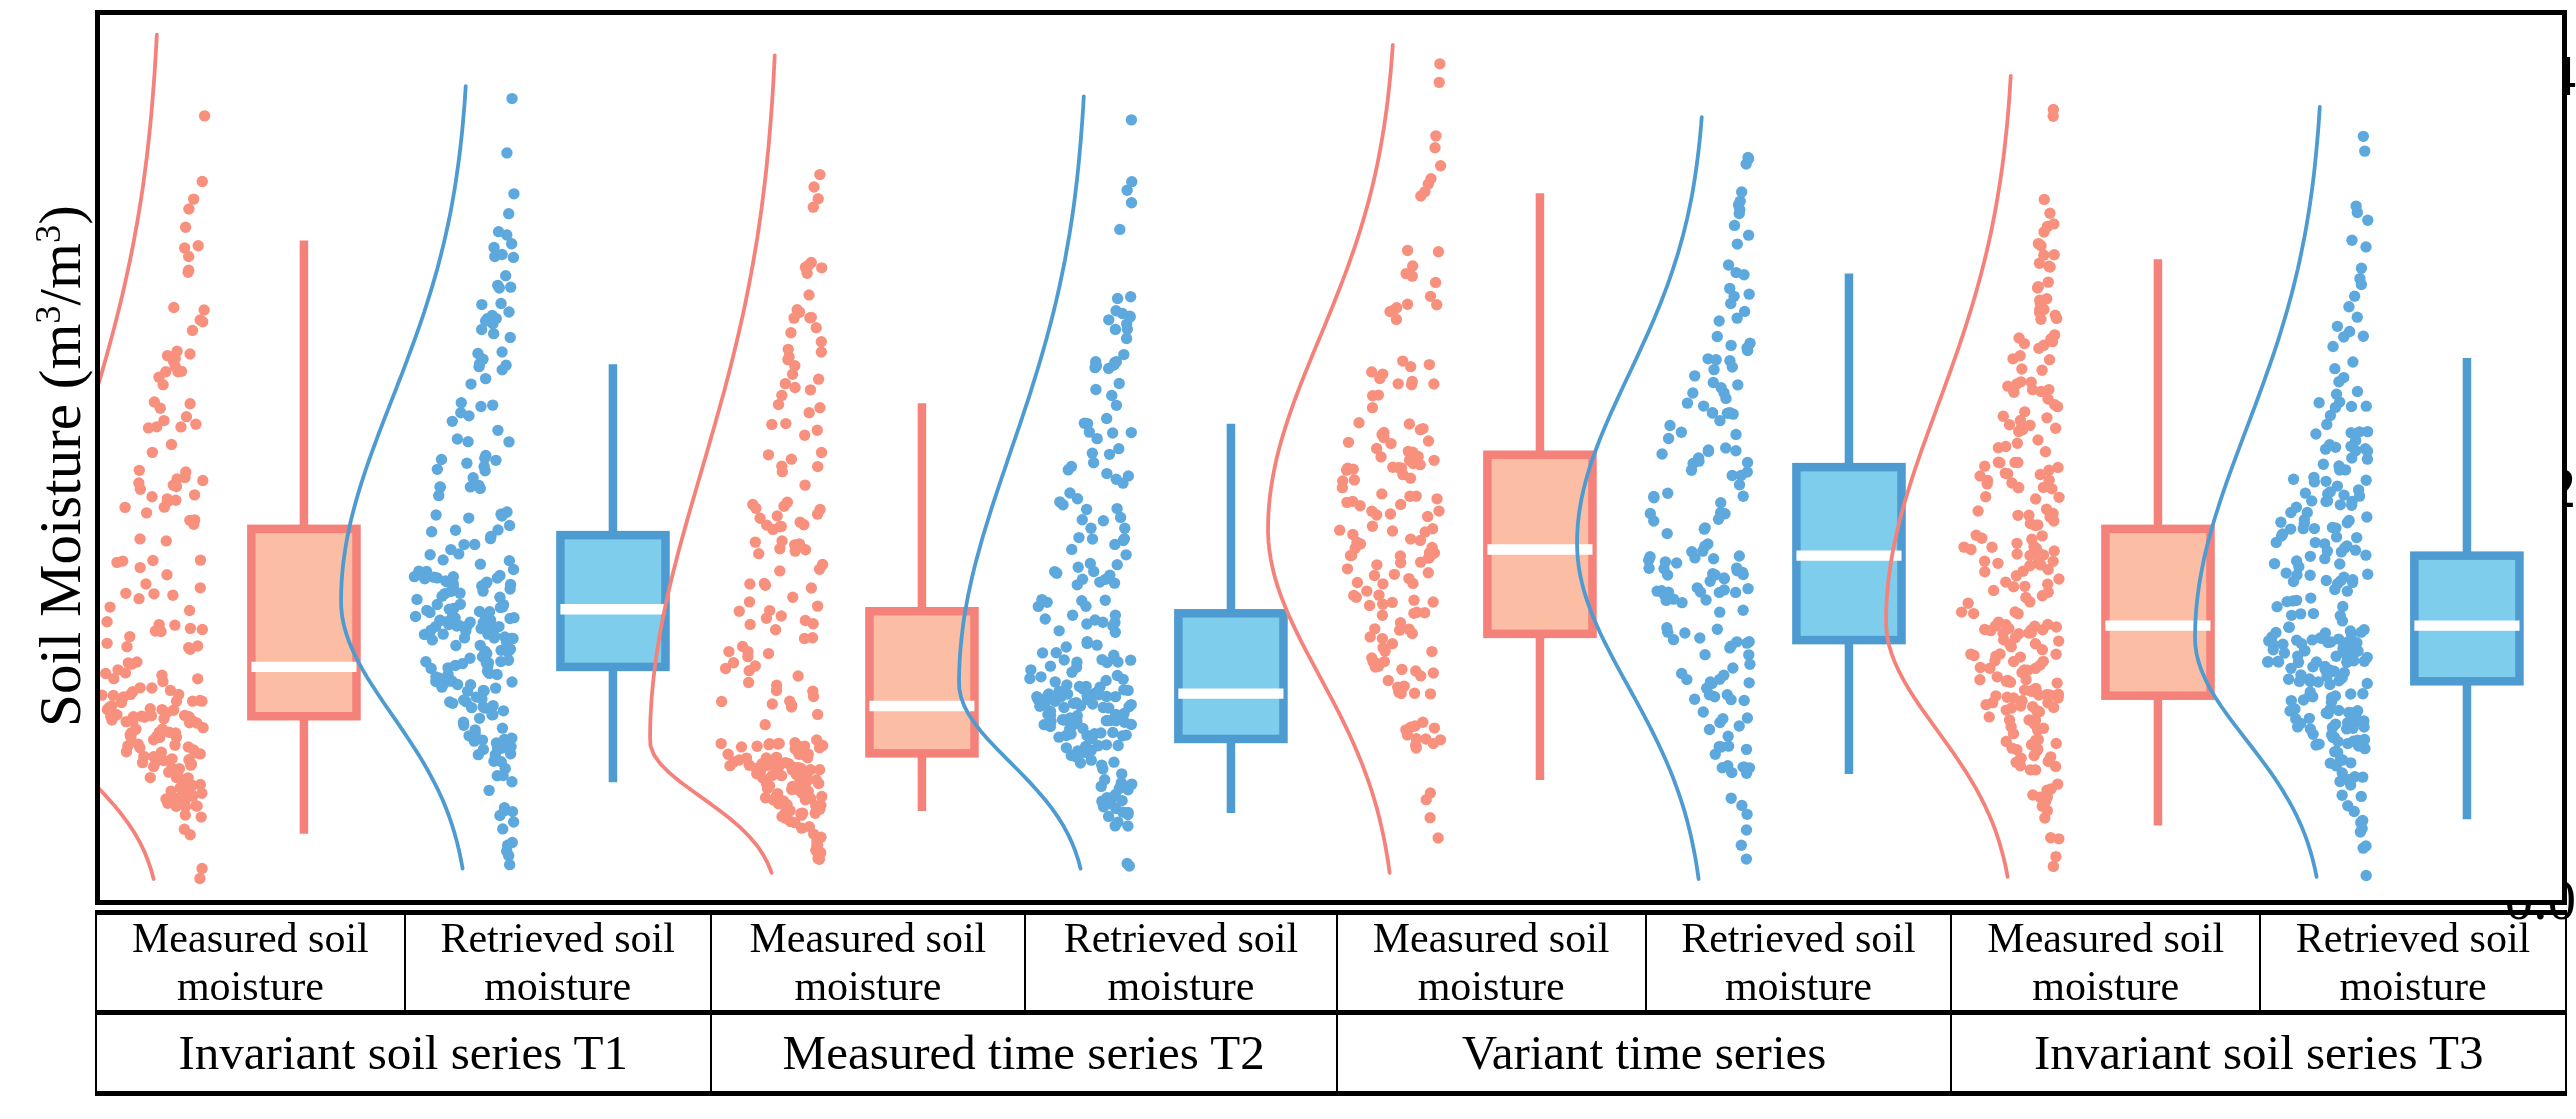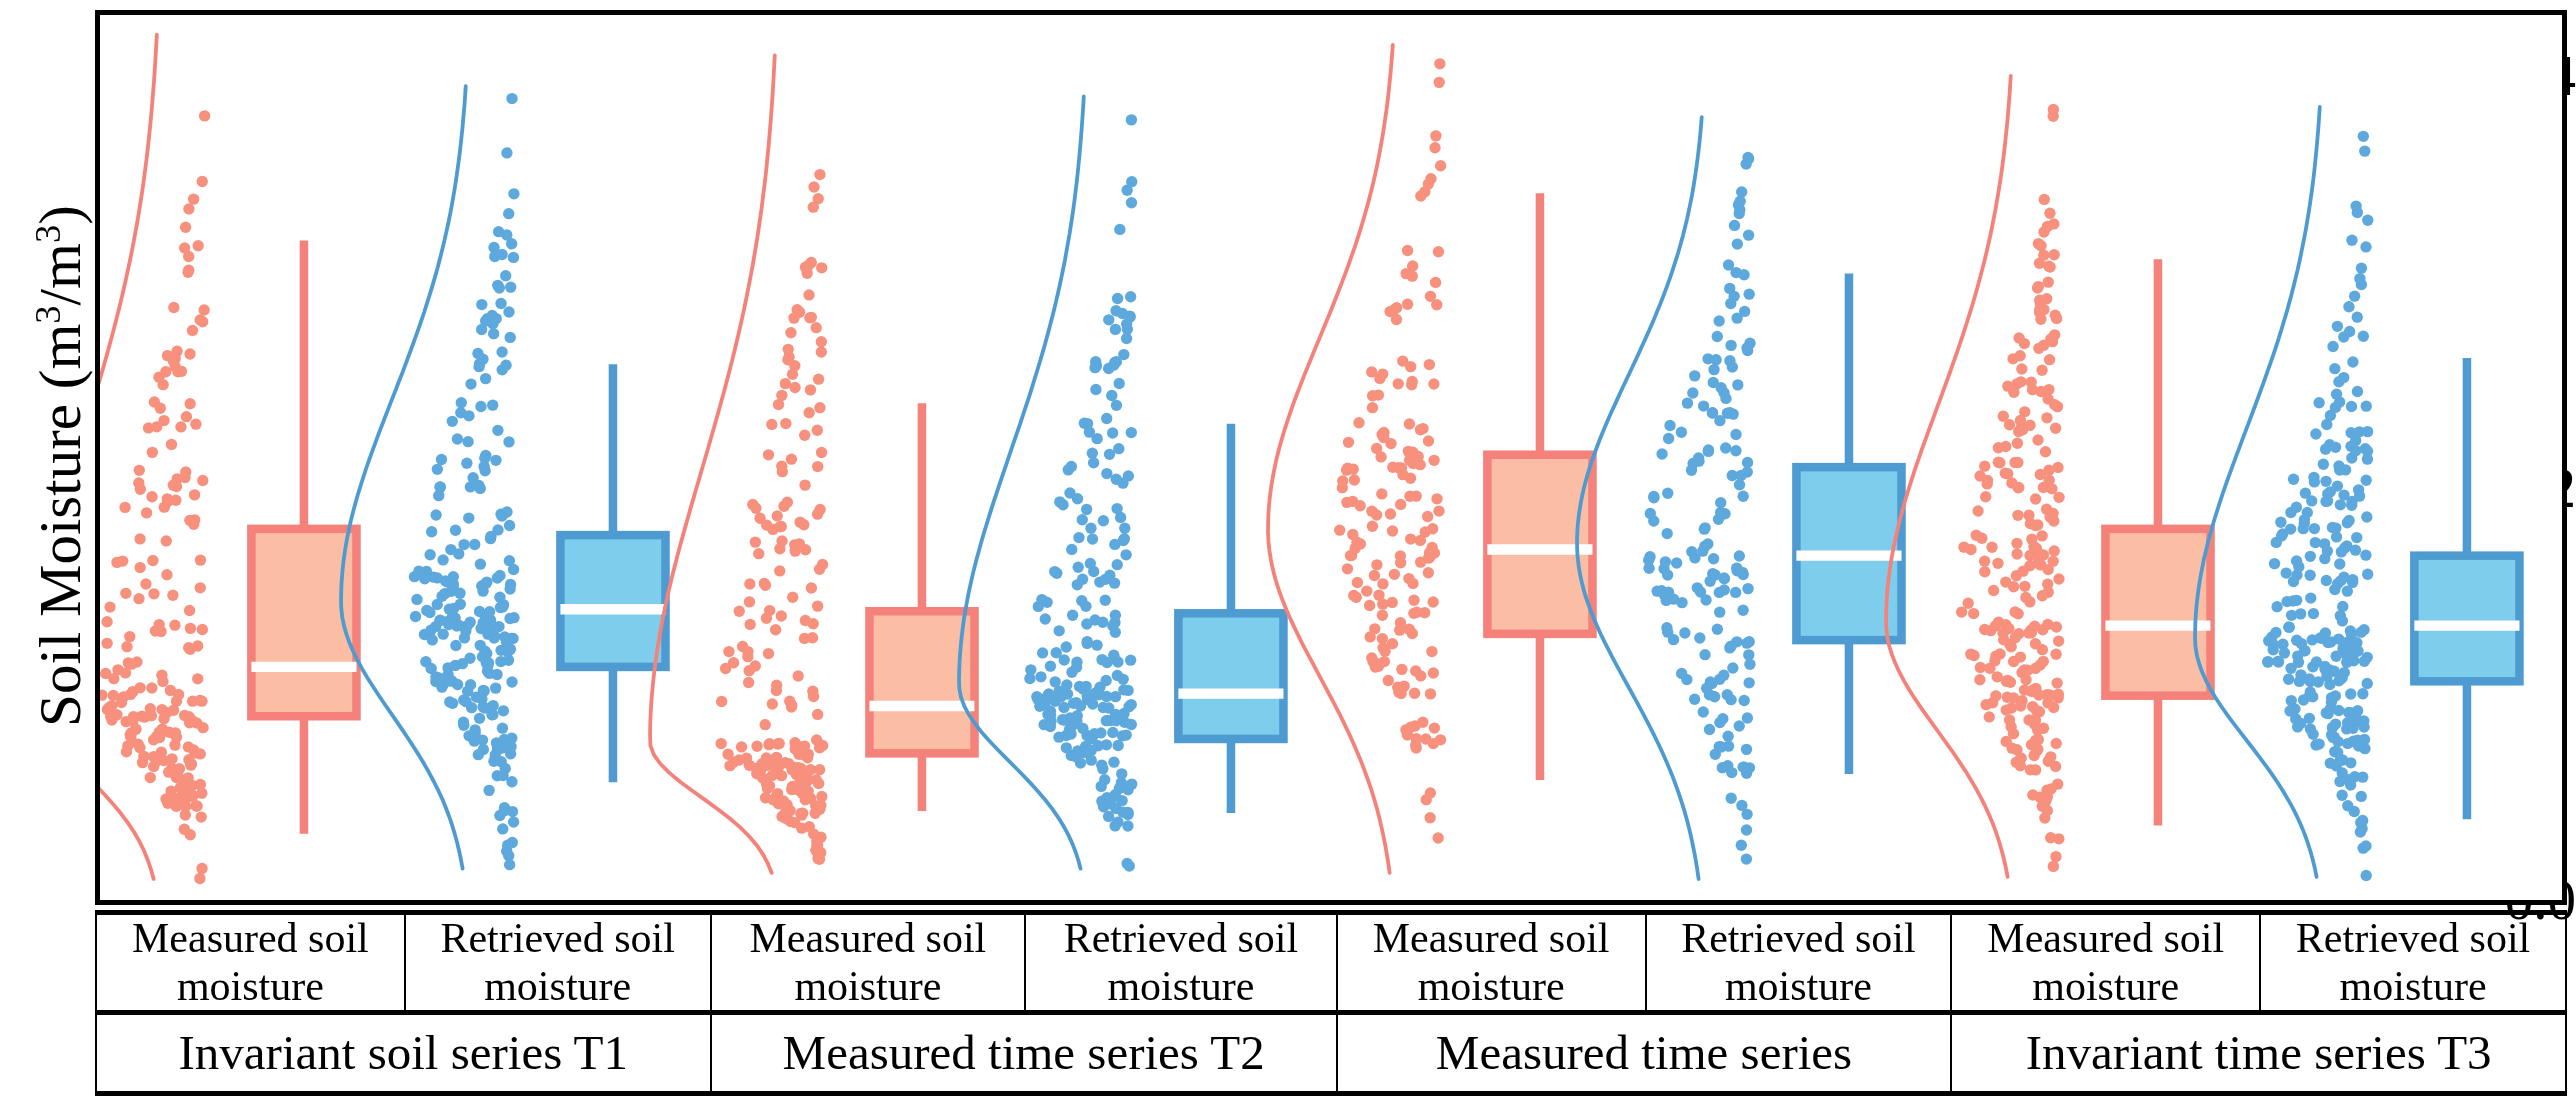--- a/index.html
+++ b/index.html
@@ -1859,19 +1859,19 @@
       <td><span>Measured soil</span><br><span>moisture</span></td>
       <td><span>Retrieved soil</span><br><span>moisture</span></td>
       <td><span>Measured soil</span><br><span>moisture</span></td>
       <td><span>Retrieved soil</span><br><span>moisture</span></td>
       <td><span>Measured soil</span><br><span>moisture</span></td>
       <td><span>Retrieved soil</span><br><span>moisture</span></td>
     </tr>
     <tr class="r2">
       <td colspan="2">Invariant soil series T1</td>
       <td colspan="2">Measured time series T2</td>
-      <td colspan="2">Measured time series</td>
-      <td colspan="2">Invariant time series T3</td>
+      <td colspan="2">Variant time series</td>
+      <td colspan="2">Invariant soil series T3</td>
     </tr>
   </tbody>
     </table>
 </div>
 
 
 </body></html>

